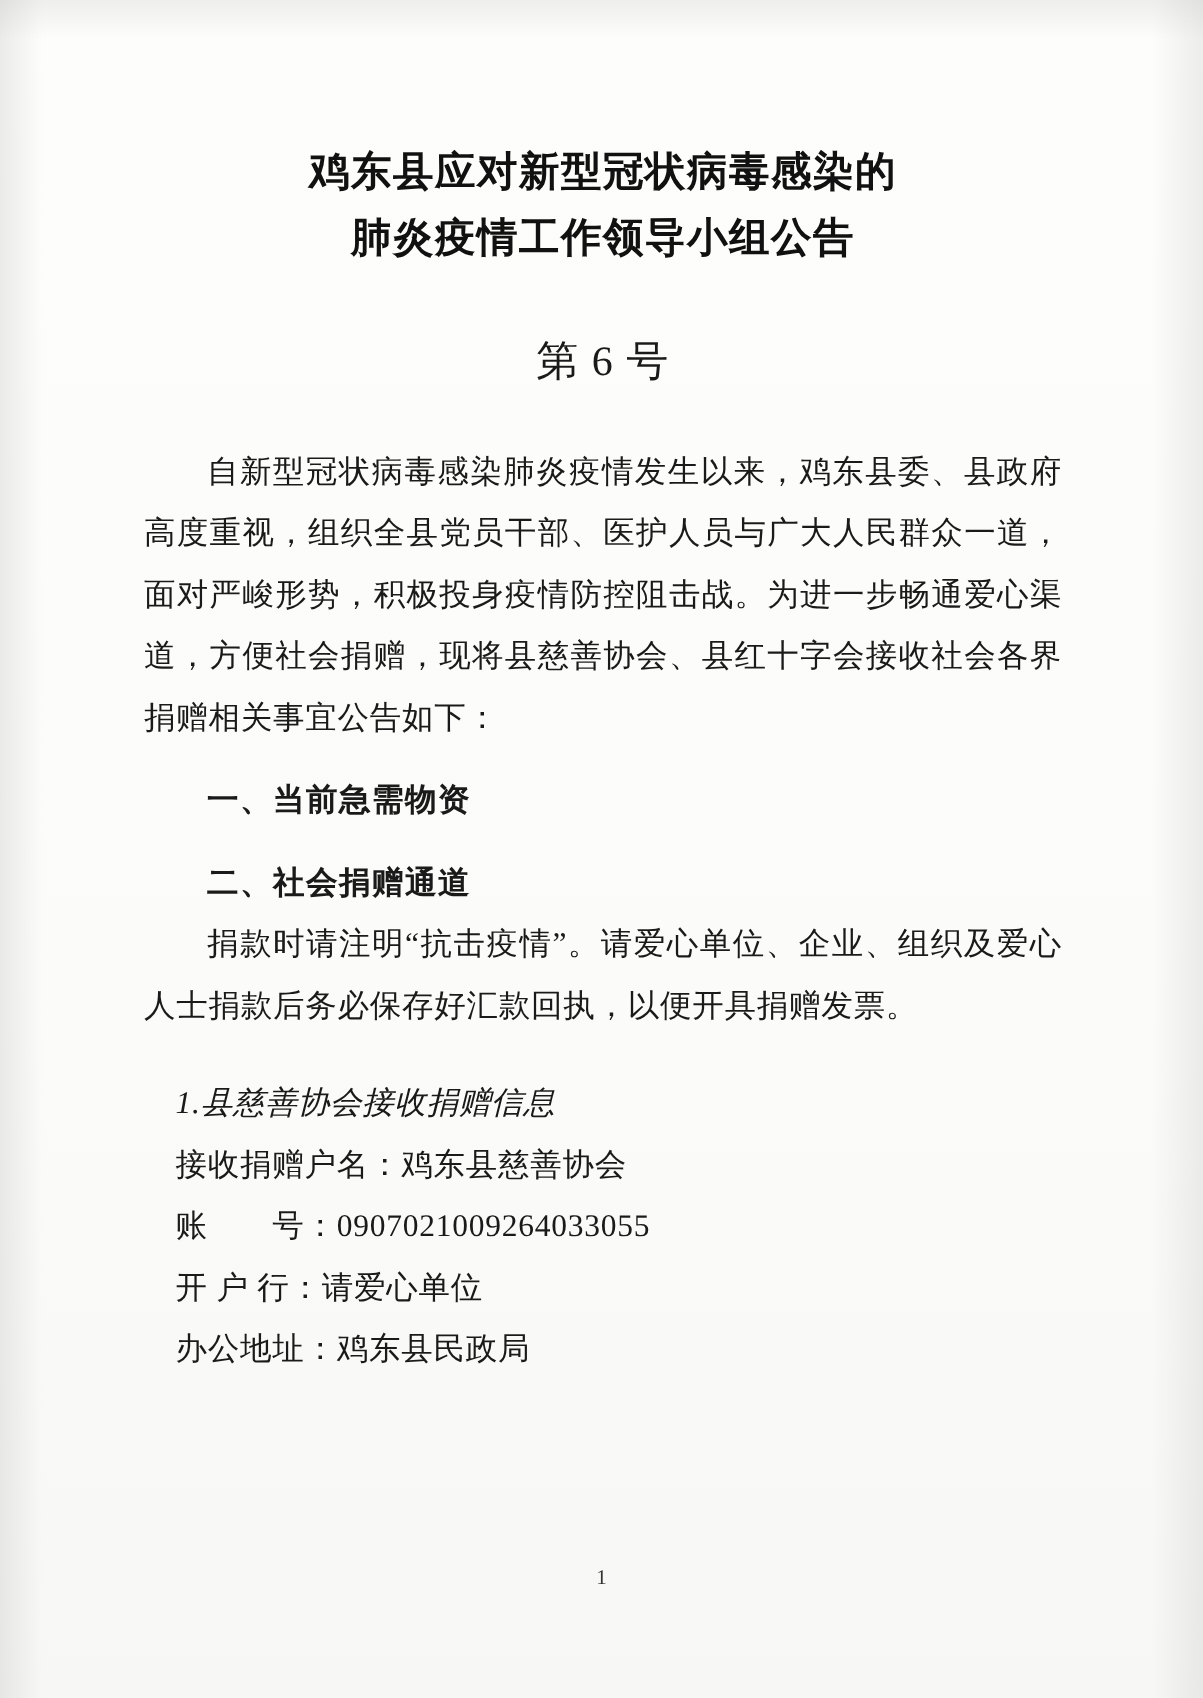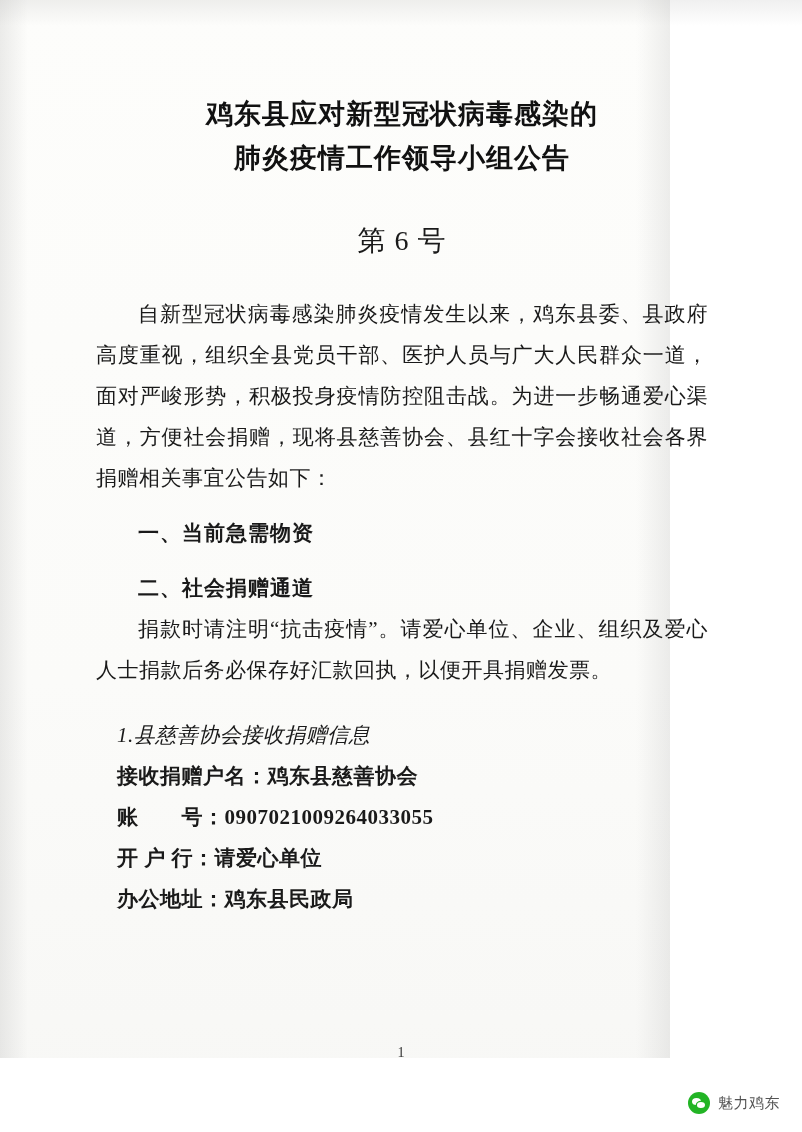--- a/index.html
+++ b/index.html
@@ -13,21 +13,21 @@
     position: relative;
     font-family: "Liberation Serif", "DejaVu Serif", serif;
     color: #1a1a1a;
     overflow: hidden;
   }
 
   
   .page {
     position: absolute;
     left: 0; top: 0;
-    width: 670px;
+    width: 802px;
     height: 1132px;
     background: linear-gradient(180deg, #fdfdfb 0%, #fbfbf9 60%, #f7f7f5 100%);
   }
 
   
   .scan-shade-left {
     position: absolute;
     left: 0; top: 0;
     width: 28px; height: 1132px;
     background: linear-gradient(90deg, rgba(170,170,170,0.22), rgba(255,255,255,0));
@@ -104,21 +104,20 @@
     font-style: italic;
   }
 
   p.field {
     font-size: 21px;
     line-height: 41px;
     margin: 0;
     text-indent: 1em;
     letter-spacing: 0.5px;
     white-space: pre;
-    font-weight: bold;
   }
 
   .page-number {
     position: absolute;
     left: 0;
     top: 1045px;
     width: 802px;
     text-align: center;
     font-size: 14px;
     color: #333;
@@ -210,20 +209,14 @@
 
       <p class="field"><span>开 户 行：</span><span>请爱心单位</span></p>
 
       <p class="field"><span>办公地址：</span><span>鸡东县民政局</span></p>
 
     </div>
   </div>
 
   <div class="page-number">1</div>
 
-  <div class="footer-bar">
-    <div class="footer-account">
-      <span class="footer-logo"></span>
-      <span class="footer-name">魅力鸡东</span>
-    </div>
-  </div>
 
 </div>
 
 </body></html>

